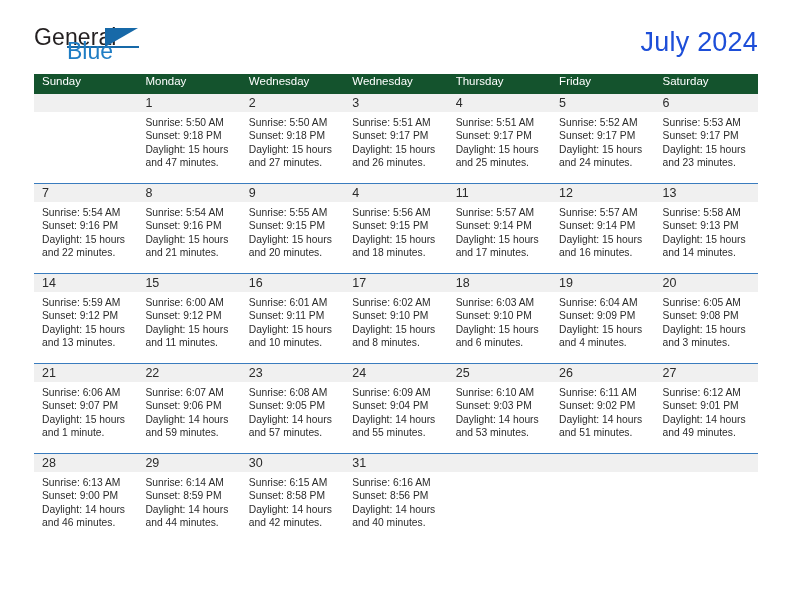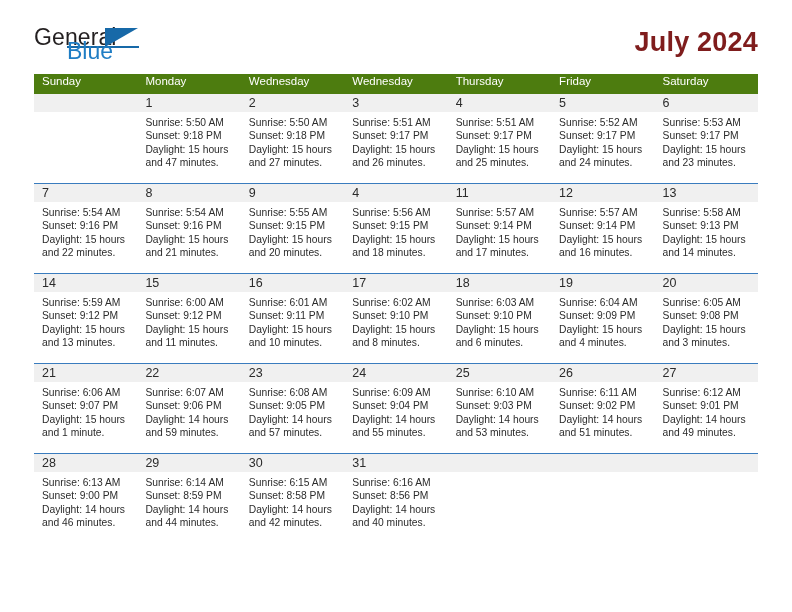--- a/index.html
+++ b/index.html
@@ -70,41 +70,41 @@
     height: 2px;
     background: #1769a8;
   }
 
   .title-block {
     text-align: right;
     padding-top: 0px;
   }
   .cal-title {
     font-size: 27px;
-    font-weight: 700;
-    color: #7f1d1d;
+    font-weight: 400;
+    color: #1d4ed8;
     line-height: 32px;
     letter-spacing: .2px;
   }
   .cal-subtitle {
     font-size: 14.5px;
     font-weight: 400;
     color: #242424;
     line-height: 20px;
     margin-top: 6px;
   }
 
   
   .calendar {
     width: 724px;
     border-collapse: collapse;
     table-layout: fixed;
   }
   .dow-row th {
-    background: #4d7c0f;
+    background: #14532d;
     color: #ffffff;
     font-size: 11.5px;
     font-weight: 400;
     text-align: left;
     padding: 0 0 6px 8px;
     height: 20px;
     box-sizing: border-box;
     border: none;
   }
 

